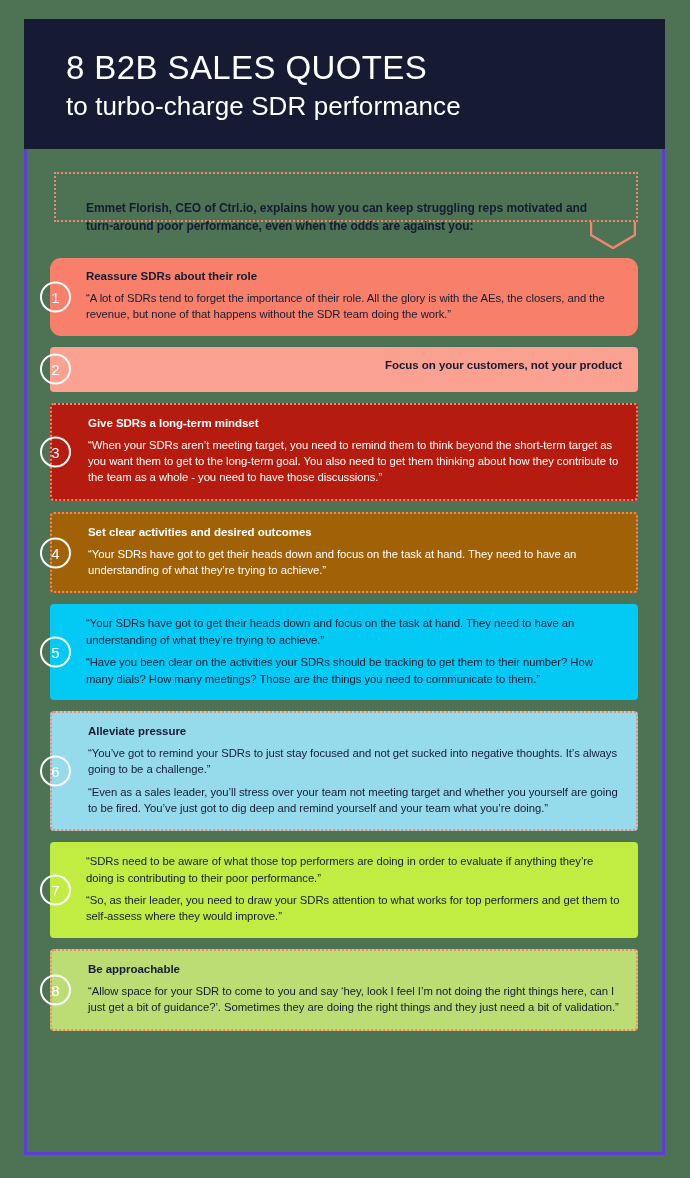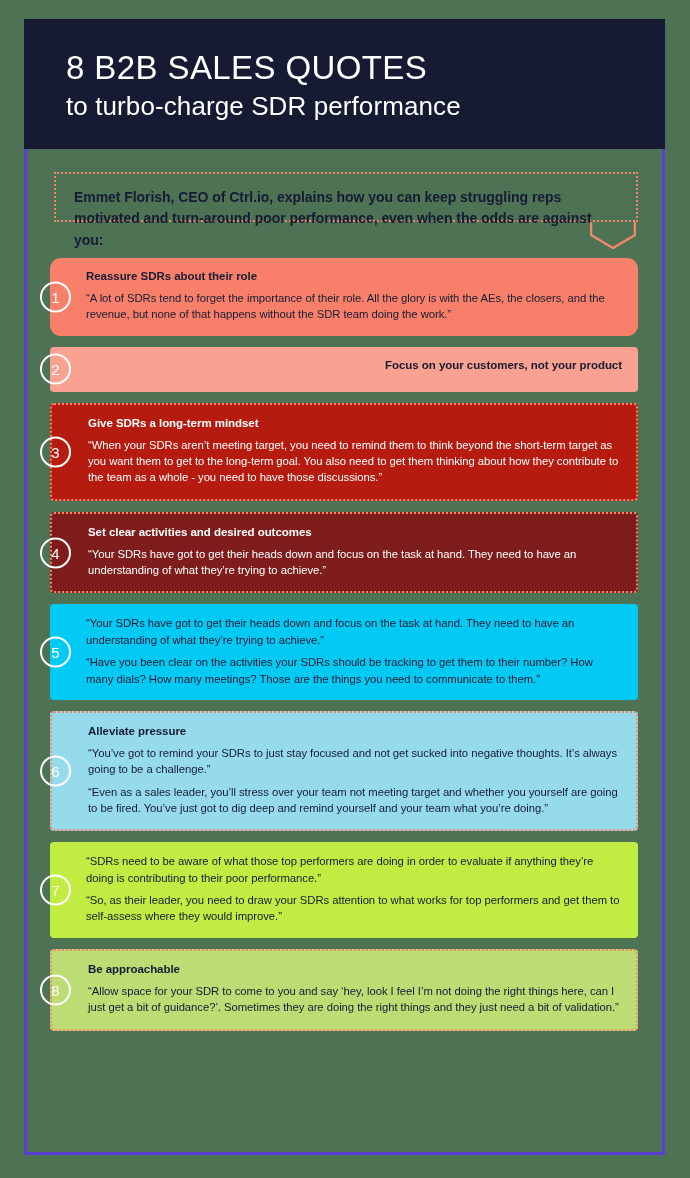--- a/index.html
+++ b/index.html
@@ -33,21 +33,21 @@
     letter-spacing:0.1px;line-height:1.18;
   }
 
   
   .callout{
     position:absolute;left:54px;top:172px;width:584px;height:50px;
     border:2px dotted #f3876c;box-sizing:border-box;
     padding:9px 14px 0 14px;
   }
   .callout p{
-    margin:4px;color:#161b33;font-size:14px;font-weight:700;
+    margin:16px;color:#161b33;font-size:12px;font-weight:700;
     line-height:1.52;letter-spacing:-0.05px;
   }
   .callout-tail{
     position:absolute;left:590px;top:221px;width:46px;height:28px;
   }
 
   
   .cards{position:absolute;left:0;top:258px;width:690px;}
   .card-wrap{position:relative;margin-bottom:11px;}
   .card{
@@ -109,21 +109,21 @@
         <div class="badge" style="border-color: rgb(255, 255, 255); color: rgb(255, 255, 255);">2</div>
       </div>
       <div class="card-wrap">
         <div class="card dotted" style="background: rgb(181, 27, 15); color: rgb(255, 255, 255);">
           <h3>Give SDRs a long-term mindset</h3>
           <p>“When your SDRs aren’t meeting target, you need to remind them to think beyond the short-term target as you want them to get to the long-term goal. You also need to get them thinking about how they contribute to the team as a whole - you need to have those discussions.”</p>
         </div>
         <div class="badge" style="border-color: rgb(255, 255, 255); color: rgb(255, 255, 255);">3</div>
       </div>
       <div class="card-wrap">
-        <div class="card dotted" style="background: #7f1d1d; color: rgb(255, 255, 255);">
+        <div class="card dotted" style="background: #a16207; color: rgb(255, 255, 255);">
           <h3>Set clear activities and desired outcomes</h3>
           <p>“Your SDRs have got to get their heads down and focus on the task at hand. They need to have an understanding of what they’re trying to achieve.”</p>
         </div>
         <div class="badge" style="border-color: rgb(255, 255, 255); color: rgb(255, 255, 255);">4</div>
       </div>
       <div class="card-wrap">
         <div class="card" style="background: rgb(3, 201, 245); color: rgb(22, 27, 51);">
           <p>“Your SDRs have got to get their heads down and focus on the task at hand. They need to have an understanding of what they’re trying to achieve.”</p>
           <p>“Have you been clear on the activities your SDRs should be tracking to get them to their number? How many dials? How many meetings? Those are the things you need to communicate to them.”</p>
         </div>

